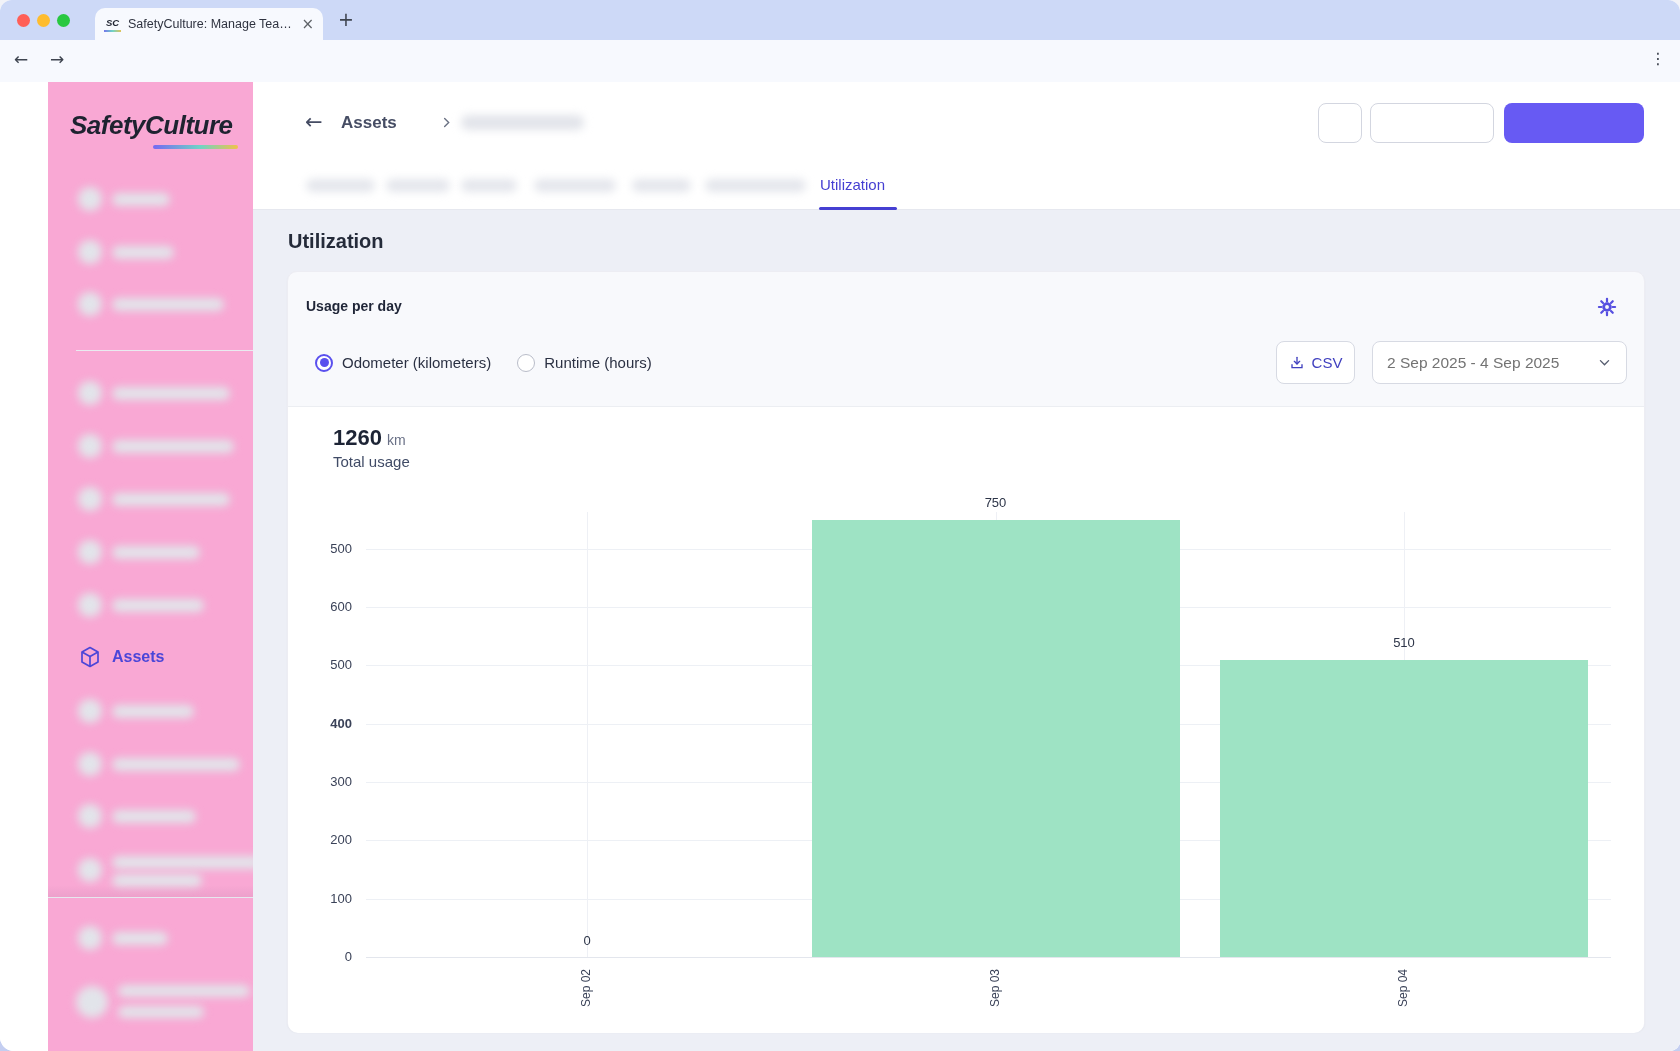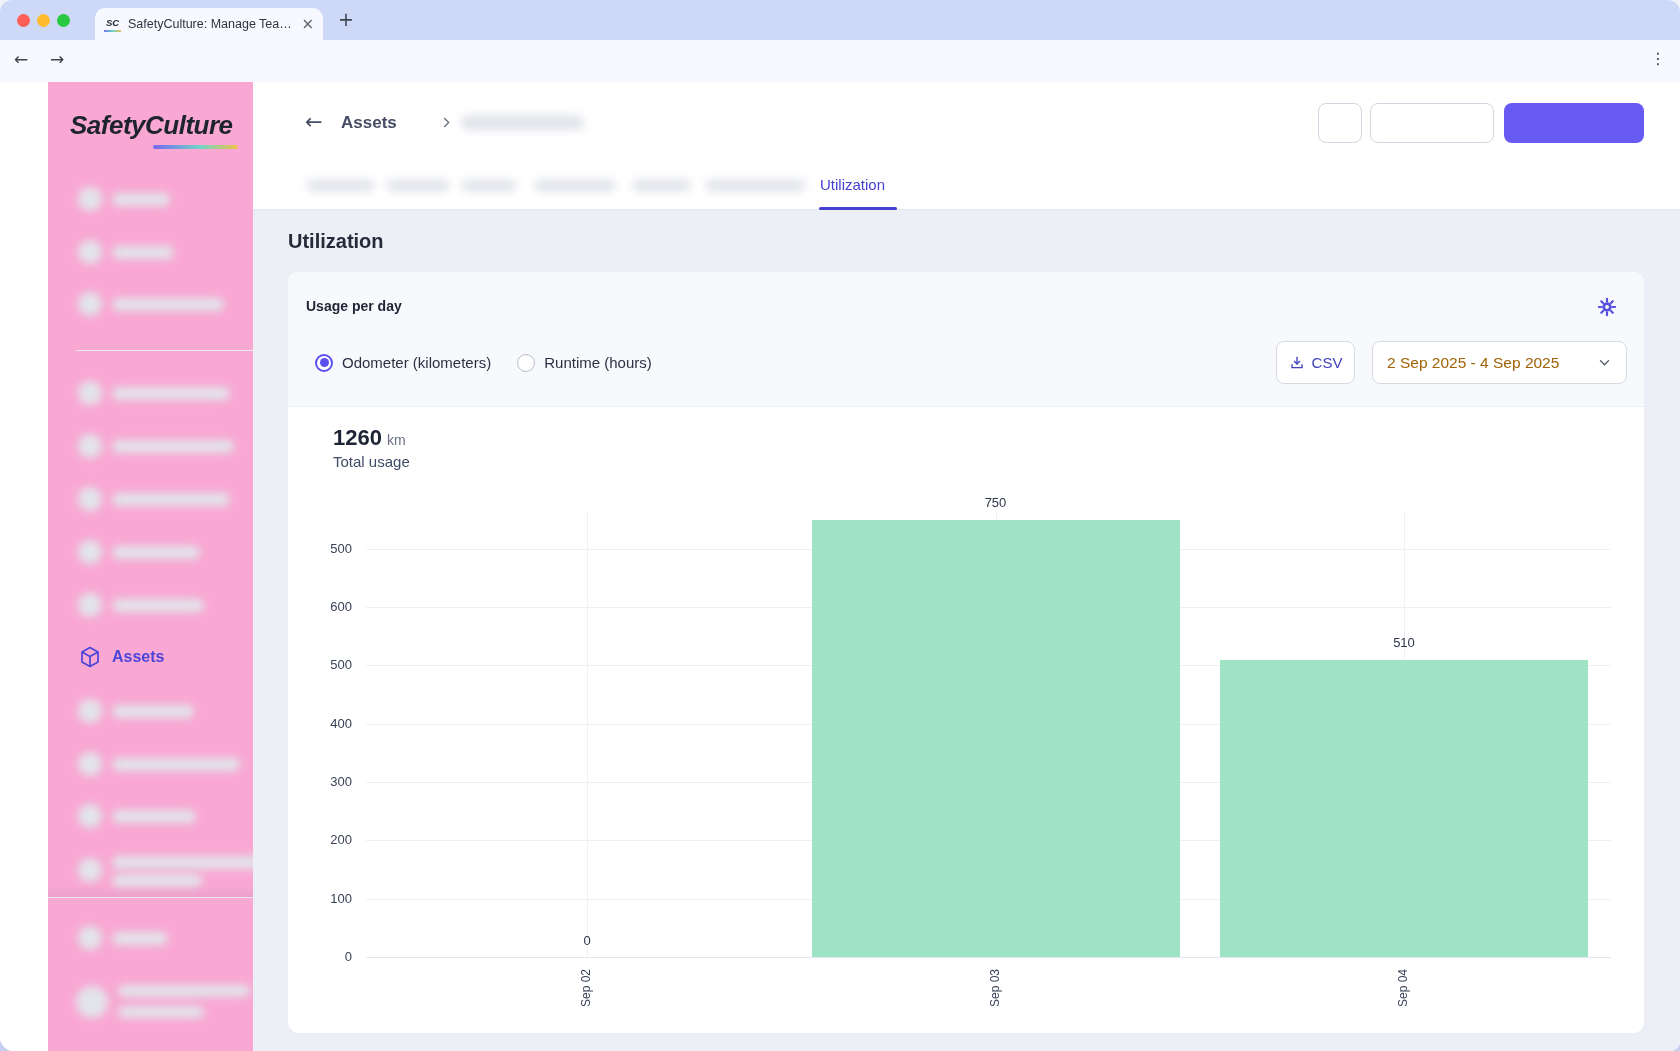--- a/index.html
+++ b/index.html
@@ -75,21 +75,21 @@
   .radio-outer { width: 18px; height: 18px; border-radius: 50%; border: 2px solid #5a50ee;
                  display: inline-flex; align-items: center; justify-content: center; background: #fff; }
   .radio-inner { width: 9px; height: 9px; border-radius: 50%; background: #5a50ee; }
   .radio-off { width: 18px; height: 18px; border-radius: 50%; border: 1.5px solid #b9bdc9; background: #fff; }
   .radio-label { font-size: 15px; color: #2b3143; margin: 0 26px 0 9px; }
   .csv-btn { position: absolute; left: 988px; top: 69px; width: 79px; height: 43px; background: #fff;
              border: 1px solid #d7dae3; border-radius: 8px; display: flex; align-items: center;
              justify-content: center; gap: 7px; font-size: 15px; font-weight: 500; color: #4040bf; }
   .date-btn { position: absolute; left: 1084px; top: 69px; width: 255px; height: 43px; background: #fff;
               border: 1px solid #d7dae3; border-radius: 8px; display: flex; align-items: center;
-              padding: 0 14px; font-size: 15.5px; color: #a16207; }
+              padding: 0 14px; font-size: 15.5px; color: #737373; }
   .date-text { flex: 1; }
   .chart-area { position: absolute; left: 0; top: 134px; width: 100%; height: 627px; background: #fff;
                 border-top: 1px solid #eceef2; border-radius: 0 0 10px 10px; }
   .total-value { position: absolute; left: 45px; top: 18px; font-size: 22px; font-weight: 700; color: #1d2435; }
   .total-unit { font-size: 14px; font-weight: 400; color: #697086; margin-left: 5px; }
   .total-label { position: absolute; left: 45px; top: 46px; font-size: 15px; color: #404b66; }
   .plot { position: absolute; left: 0; top: 0; width: 100%; height: 100%; }
   .ytick { position: absolute; width: 60px; text-align: right; font-size: 13px; color: #3a4258; }
   .gridline { position: absolute; height: 1px; }
   .vgrid { position: absolute; width: 1px; background: #eef0f5; }
@@ -312,21 +312,21 @@
             <div class="plot" id="plot">
                 <div class="gridline" style="left: 78px; top: 550px; width: 1245px; background: rgb(227, 230, 237);"></div>
                 <div class="ytick" style="left: 4px; top: 542px;">0</div>
                 <div class="gridline" style="left: 78px; top: 491.667px; width: 1245px; background: rgb(237, 240, 245);"></div>
                 <div class="ytick" style="left: 4px; top: 483.667px;">100</div>
                 <div class="gridline" style="left: 78px; top: 433.333px; width: 1245px; background: rgb(237, 240, 245);"></div>
                 <div class="ytick" style="left: 4px; top: 425.333px;">200</div>
                 <div class="gridline" style="left: 78px; top: 375px; width: 1245px; background: rgb(237, 240, 245);"></div>
                 <div class="ytick" style="left: 4px; top: 367px;">300</div>
                 <div class="gridline" style="left: 78px; top: 316.667px; width: 1245px; background: rgb(237, 240, 245);"></div>
-                <div class="ytick" style="left: 4px; top: 308.667px;">400</div>
+                <div class="ytick" style="left: 4px; top: 308.667px; font-weight: bold;">400</div>
                 <div class="gridline" style="left: 78px; top: 258.333px; width: 1245px; background: rgb(237, 240, 245);"></div>
                 <div class="ytick" style="left: 4px; top: 250.333px;">500</div>
                 <div class="gridline" style="left: 78px; top: 200px; width: 1245px; background: rgb(237, 240, 245);"></div>
                 <div class="ytick" style="left: 4px; top: 192px;">600</div>
                 <div class="gridline" style="left: 78px; top: 141.667px; width: 1245px; background: rgb(237, 240, 245);"></div>
                 <div class="ytick" style="left: 4px; top: 133.667px;">500</div>
                 <div class="vgrid" style="left: 299px; top: 105px; height: 445px;"></div>
                 <div class="vgrid" style="left: 707.5px; top: 105px; height: 445px;"></div>
                 <div class="vgrid" style="left: 1116px; top: 105px; height: 445px;"></div>
                 <div class="bar-label" style="left: 239px; top: 526px;">0</div>

